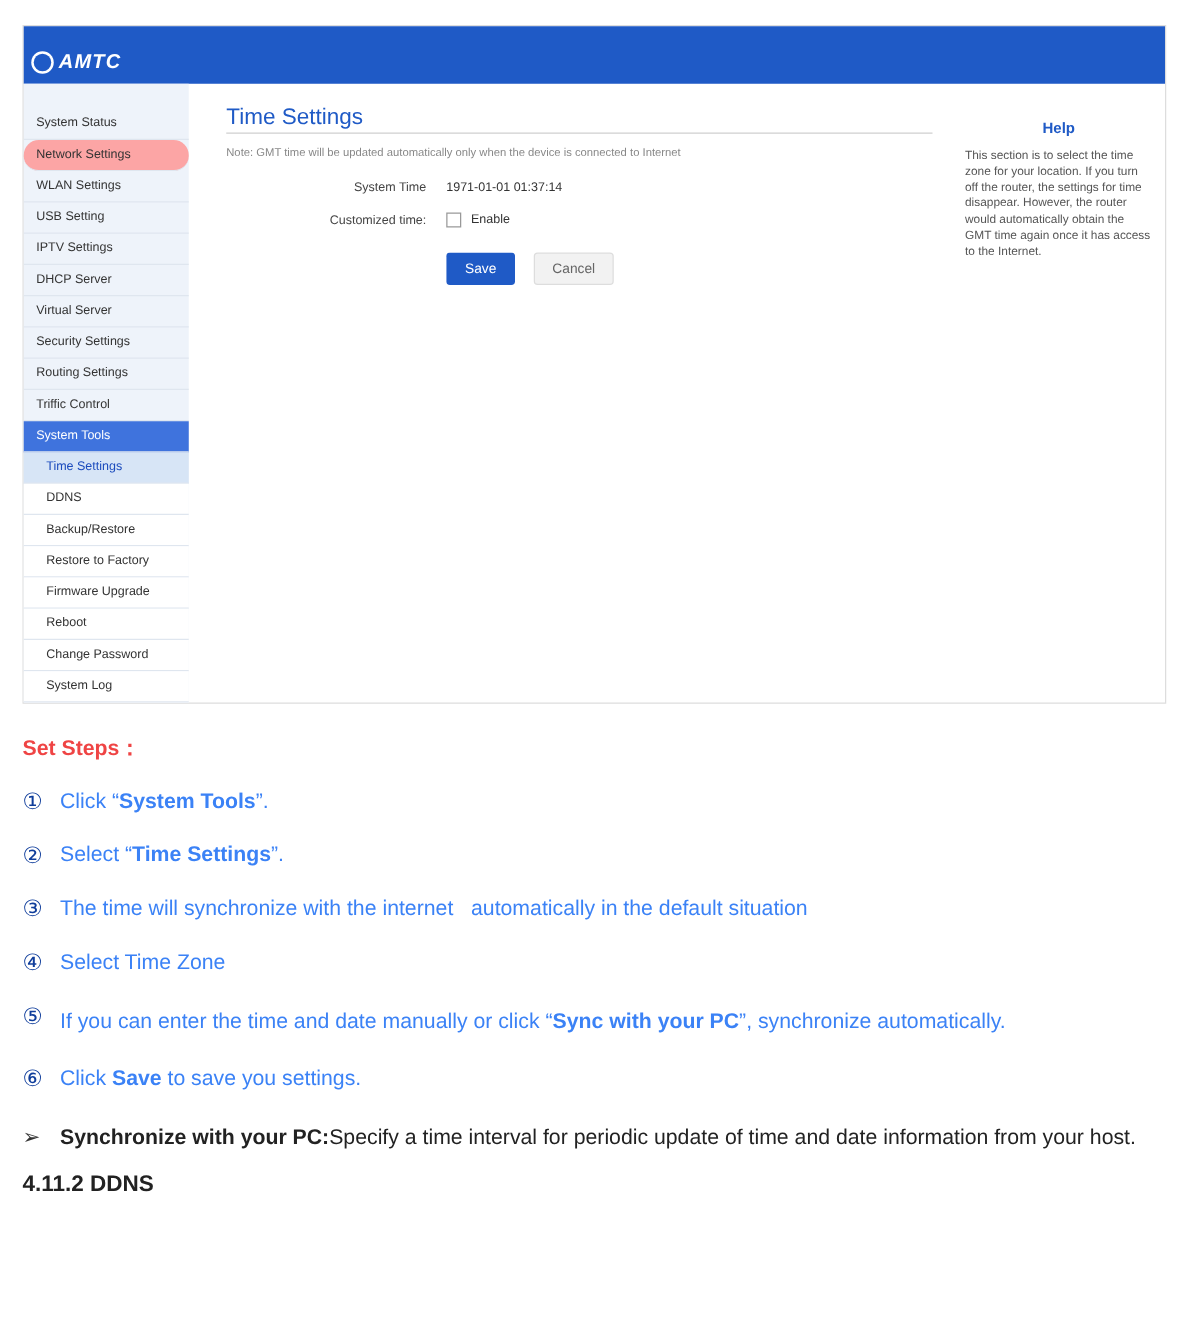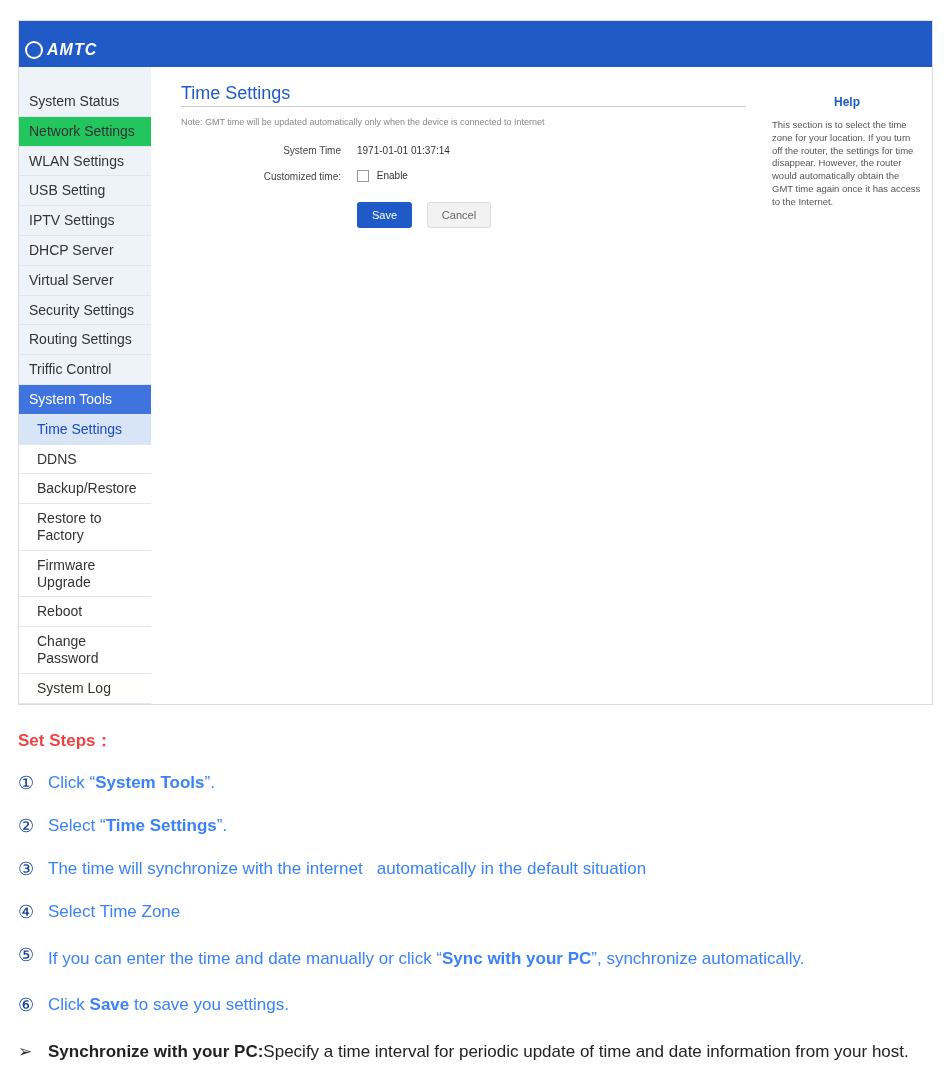--- a/index.html
+++ b/index.html
@@ -51,31 +51,32 @@
   }
   .shot-body {
     display: flex;
     min-height: 460px;
   }
   
   .sidebar {
     width: 132px;
     background: #eef3fa;
     padding: 20px 0 0 0;
-    font-size: 14px;
+    font-size: 10px;
     color: #333;
   }
   .sidebar .side-item {
     padding: 6px 10px;
     border-bottom: 1px solid #dfe6ef;
     cursor: pointer;
     line-height: 1.2;
   }
   .sidebar .side-item.active {
-    background: #22c55e;
+    background: #fca5a5;
+    border-radius: 12px;
   }
   .sidebar .side-section-open {
     background: #3f73dd;
     color: #fff;
     font-weight: normal;
   }
   .sidebar .side-sub {
     padding-left: 18px;
     background: #fff;
   }
@@ -350,16 +351,17 @@
     </li>
   </ul>
 
   <div class="bullet-line">
     <span class="tri">➢</span>
     <span class="txt">
       <b>Synchronize with your PC:</b><span>Specify a time interval for periodic update of time and date information from your host.</span>
     </span>
   </div>
 
+  <div class="section-heading">4.11.2 DDNS</div>
 
 </div>
 
 </div>
 
 </body></html>

